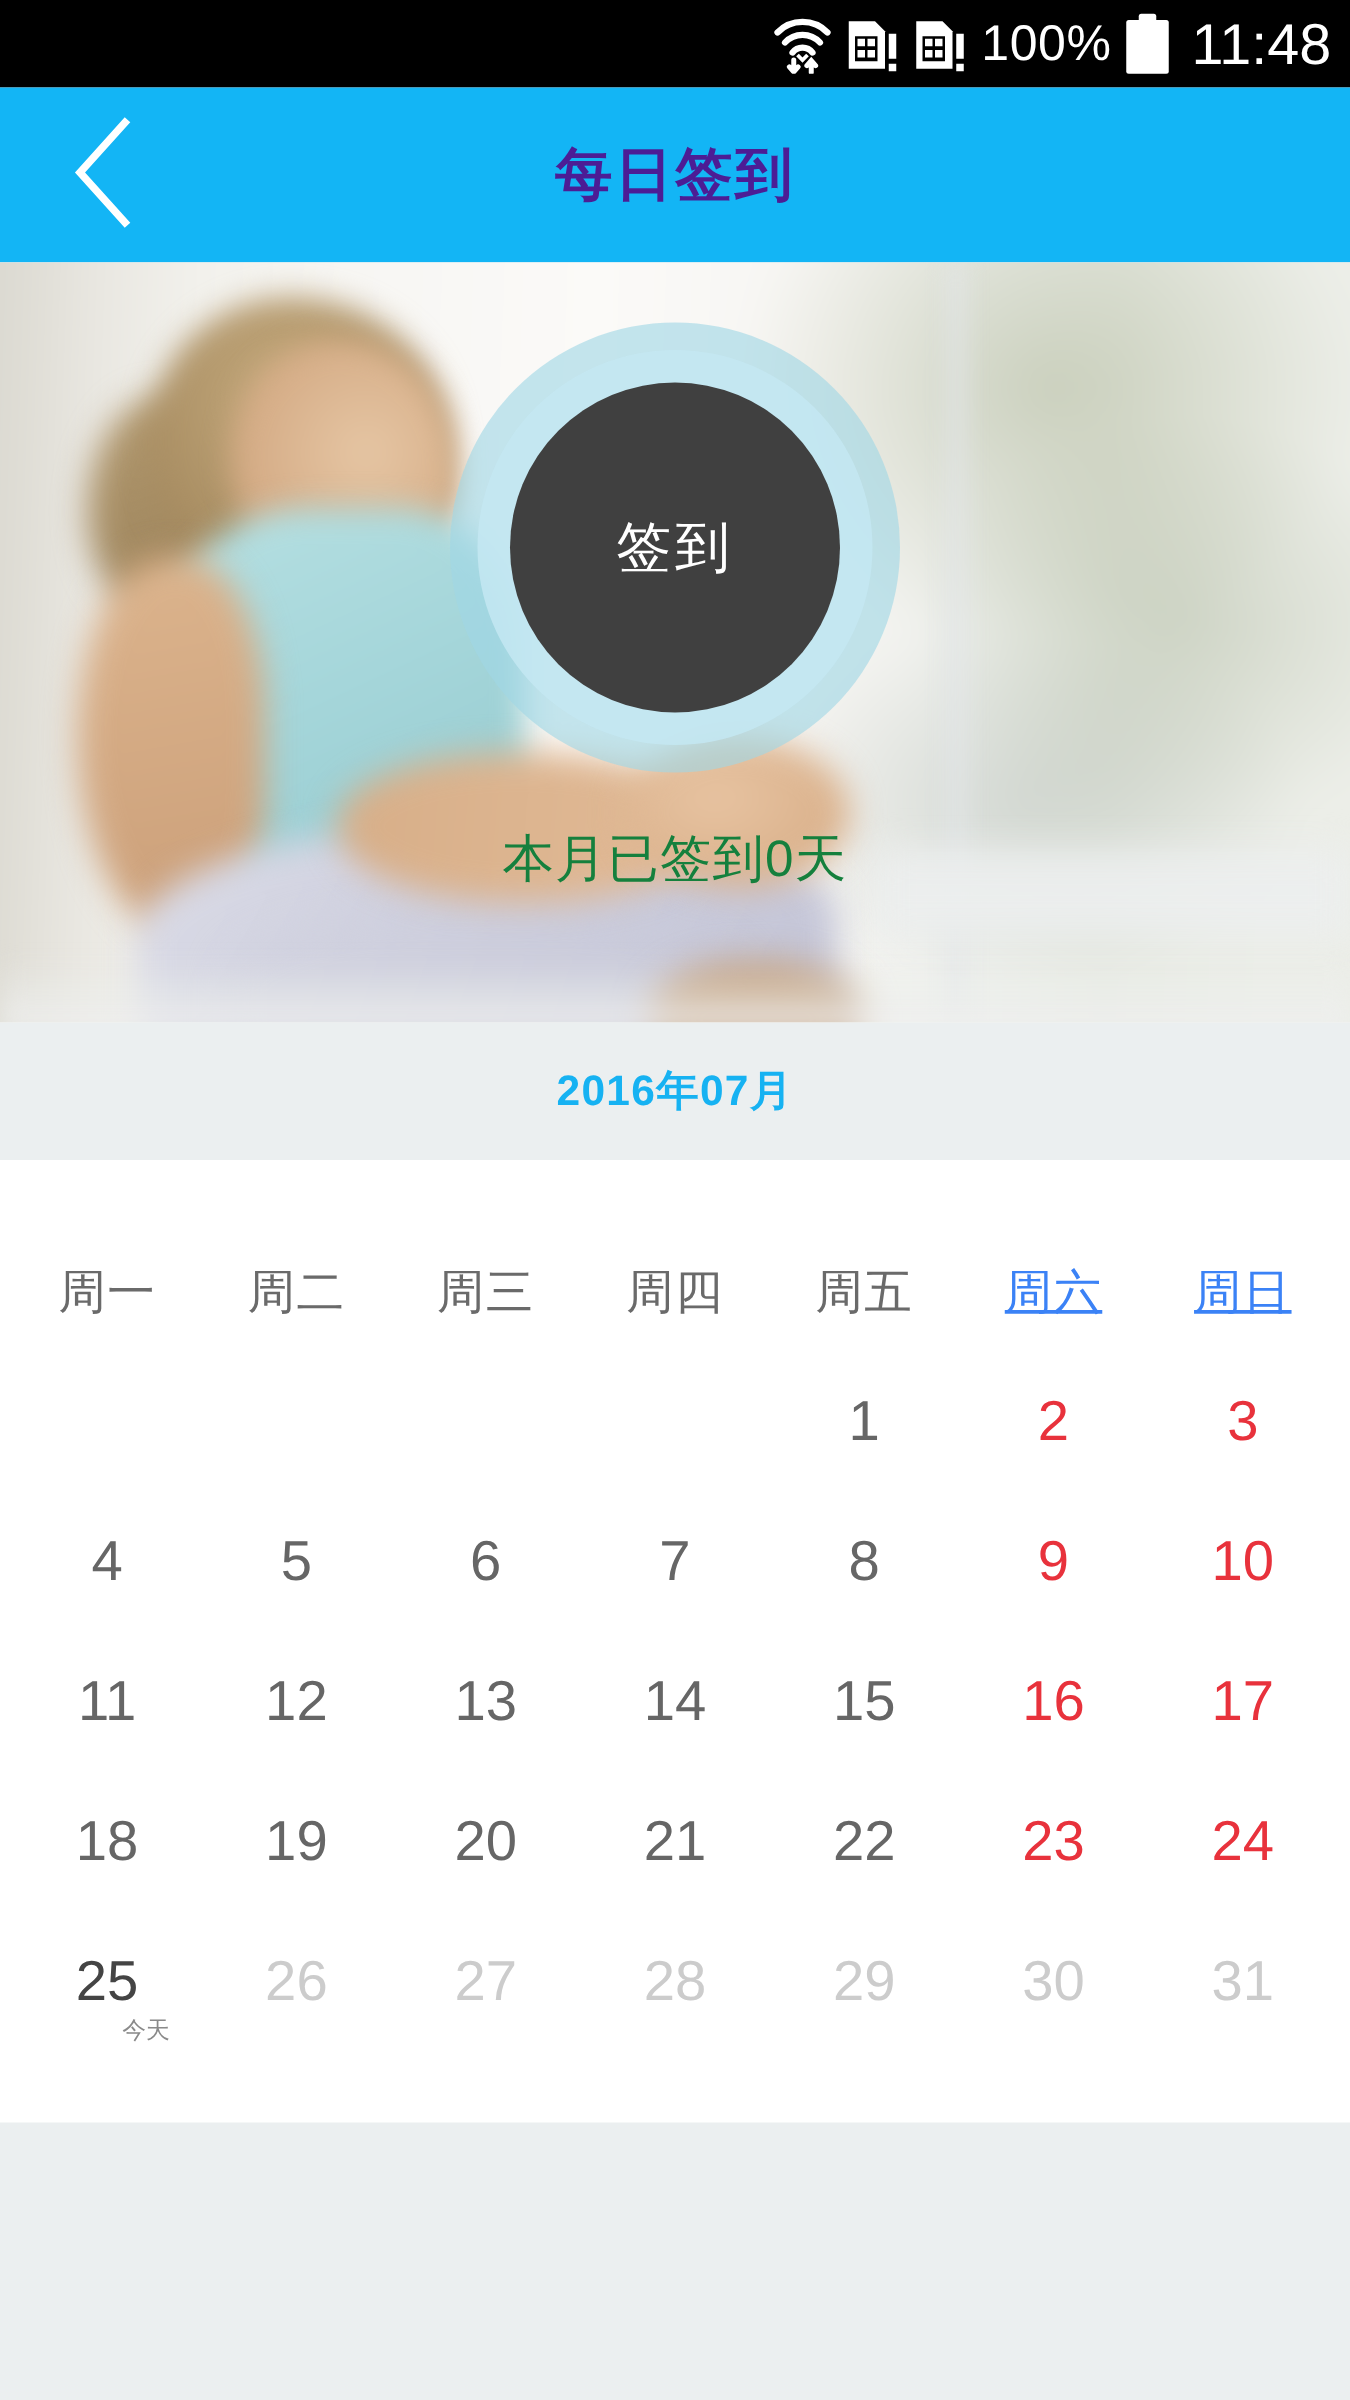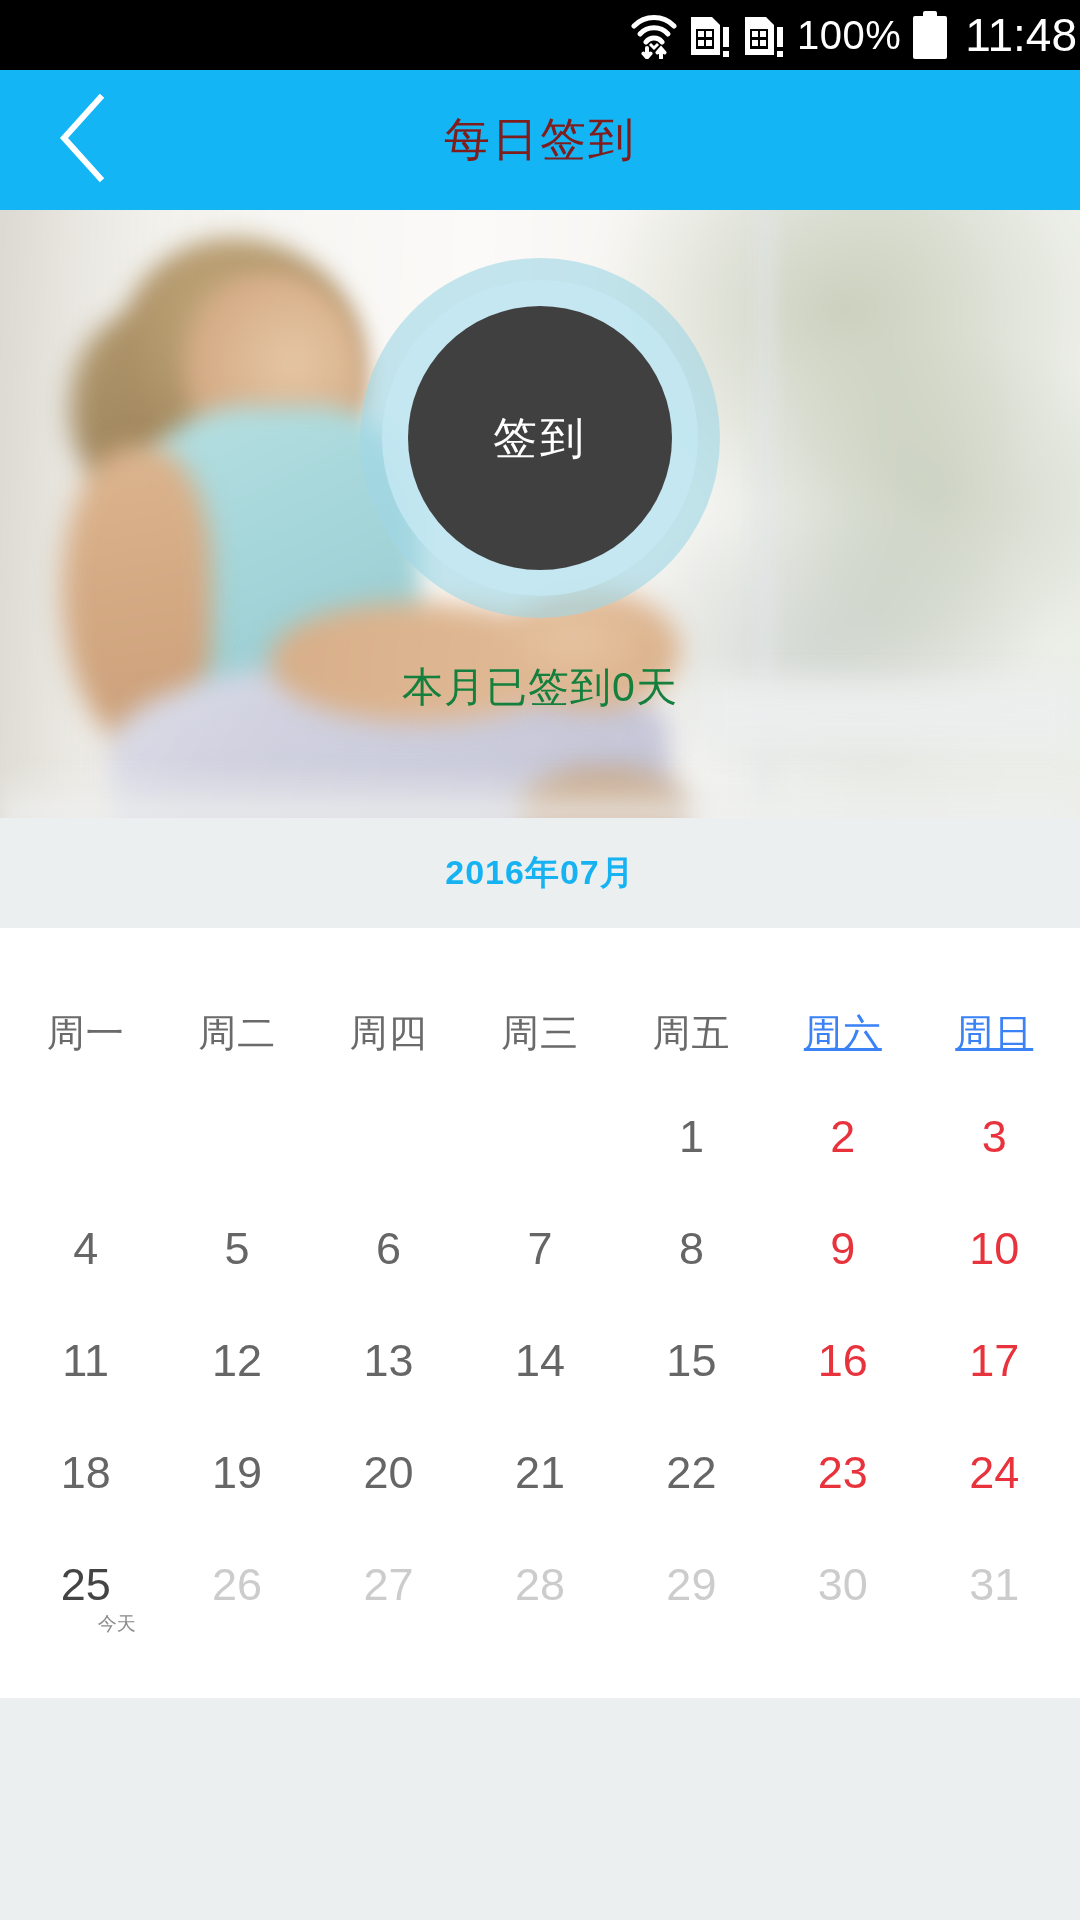--- a/index.html
+++ b/index.html
@@ -8,21 +8,21 @@
     font-family:"Liberation Sans","DejaVu Sans",sans-serif;
     background:#ffffff;
     overflow:hidden;
   }
   .screen { position:relative; width:1080px; height:1920px; background:#fff; }
 
   
   .statusbar {
     position:absolute; top:0; left:0; width:1080px; height:70px;
     background:#000; display:flex; align-items:center;
-    justify-content:flex-end; padding-right:3px; gap:12px;
+    justify-content:flex-end; padding-right:15px; gap:12px;
   }
   .sb-icons { display:flex; align-items:flex-end; gap:12px; height:48px; }
   .wifi-ico { position:relative; width:46px; height:46px; }
   .wifi-ico svg { position:absolute; top:0; left:0; }
   .sim-ico { width:42px; height:46px; }
   .battery-pct {
     color:#fff; font-size:40px; letter-spacing:0.5px; line-height:1;
     font-family:"Liberation Sans",sans-serif;
   }
   .battery-ico {
@@ -44,22 +44,22 @@
   
   .header {
     position:absolute; top:70px; left:0; width:1080px; height:140px;
     background:#13b5f5; display:flex; align-items:center;
   }
   .back-btn {
     position:absolute; left:28px; top:0; height:140px; width:110px;
     display:flex; align-items:center; justify-content:center; cursor:pointer;
   }
   .header-title {
-    width:100%; text-align:center; color:#7f1d1d; font-size:46px;
-    letter-spacing:2px; font-weight:400;
+    width:100%; text-align:center; color:#4c1d95; font-size:46px;
+    letter-spacing:2px; font-weight:700;
   }
 
   
   .hero {
     position:absolute; top:210px; left:0; width:1080px; height:608px;
     overflow:hidden; background:#f3f3f1;
   }
   .photo { position:absolute; inset:0; filter:blur(0px); }
   
   .photo .bg {
@@ -313,22 +313,22 @@
   </div>
 
   <div class="month-band">
     <span class="month-label">2016年07月</span>
   </div>
 
   <div class="calendar">
     <div class="wk-row" id="weekday-row">
         <div class="wk-cell">周一</div>
         <div class="wk-cell">周二</div>
+        <div class="wk-cell">周三</div>
         <div class="wk-cell">周四</div>
-        <div class="wk-cell">周三</div>
         <div class="wk-cell">周五</div>
         <div class="wk-cell weekend">周六</div>
         <div class="wk-cell weekend">周日</div>
       </div>
     <div id="day-rows">
         <div class="day-row">
           <div class="day-cell empty"></div>
           <div class="day-cell empty"></div>
           <div class="day-cell empty"></div>
           <div class="day-cell empty"></div>

